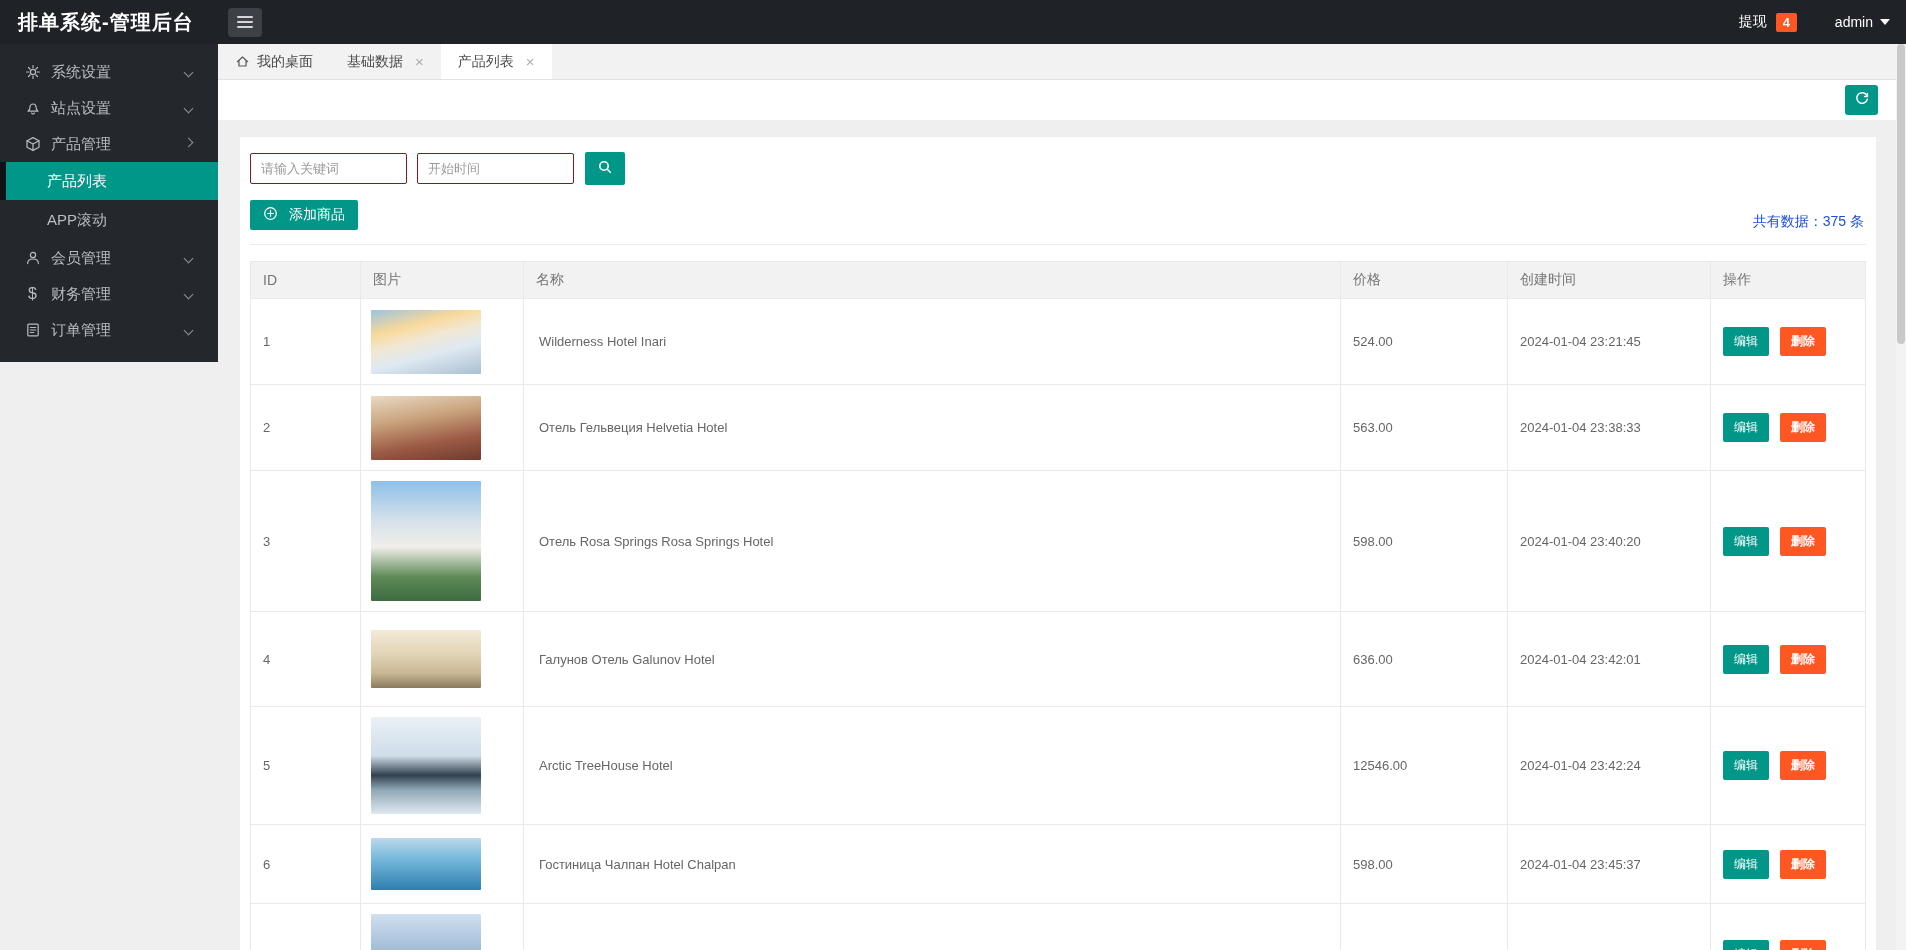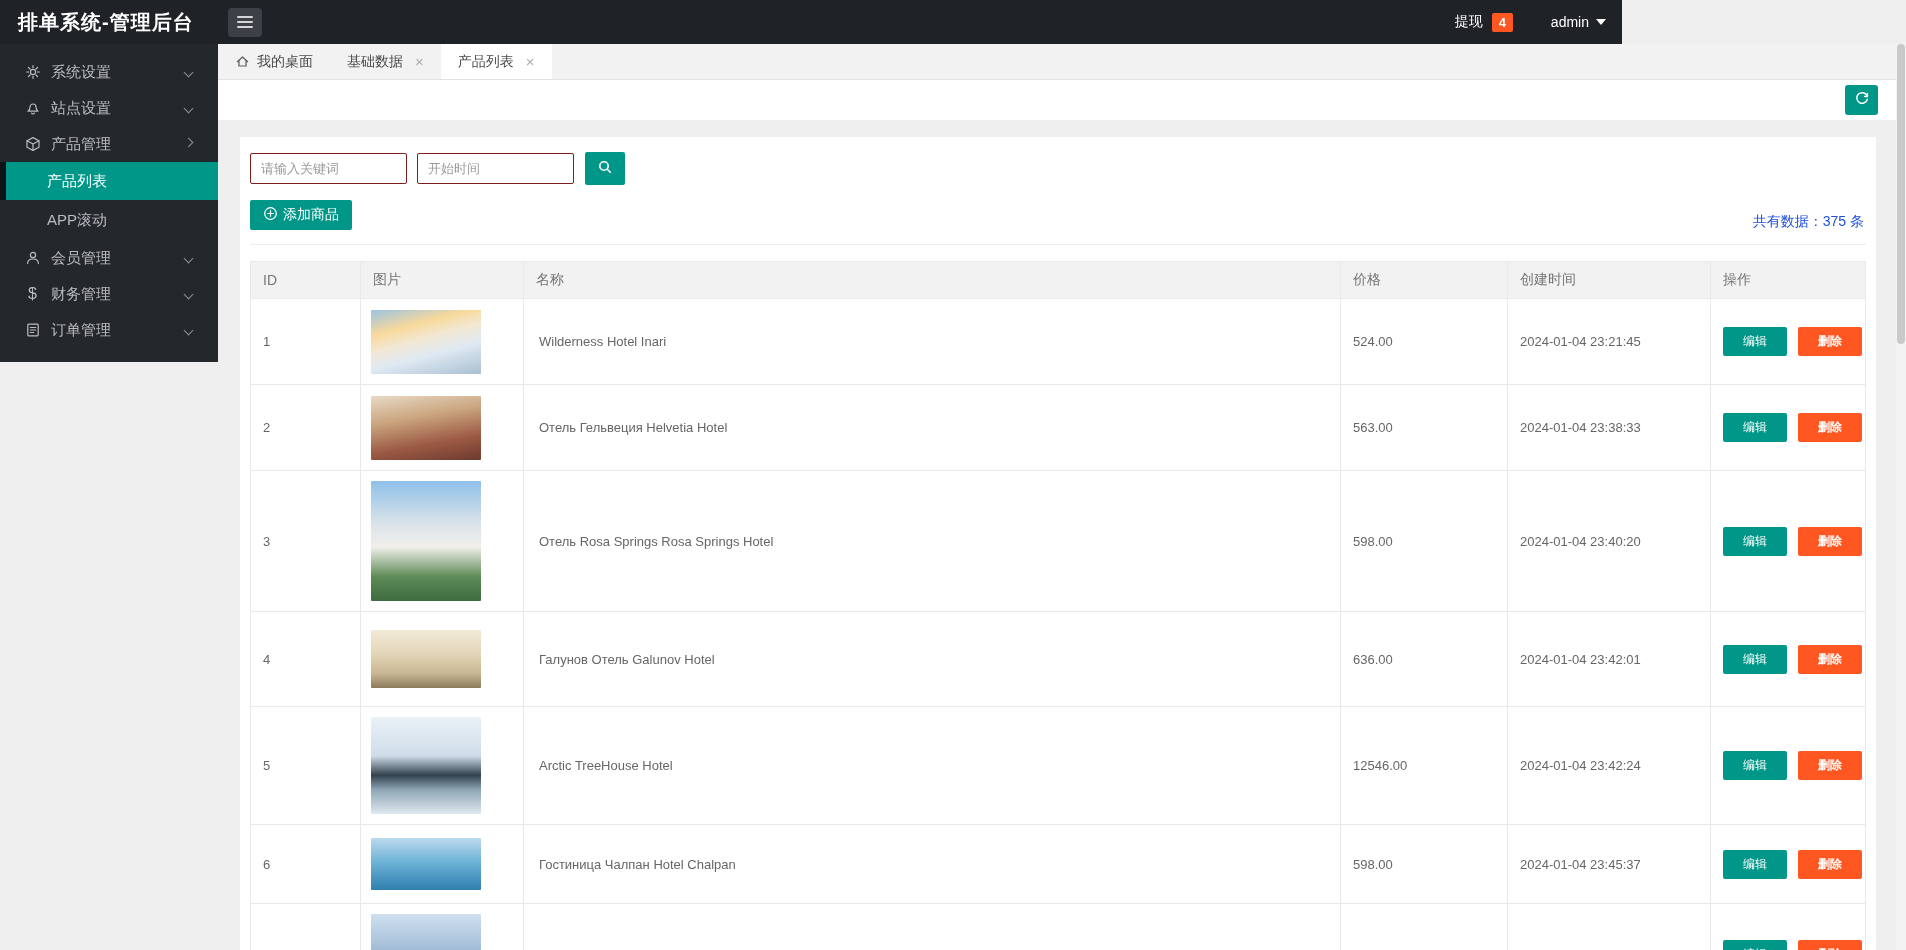--- a/index.html
+++ b/index.html
@@ -1,20 +1,20 @@
 <!DOCTYPE html>
 <html><head>
 <meta charset="utf-8">
 <style>
   * { box-sizing: border-box; margin: 0; padding: 0; }
   html,body { width:1906px; height:950px; overflow:hidden; }
   body { font-family:"Liberation Sans","DejaVu Sans",sans-serif; background:#efefef; position:relative; }
 
   
-  .header { position:absolute; top:0; left:0; width:1622px; height:44px; background:#1f2227; display:flex; align-items:center; z-index:20; }
+  .header { position:absolute; top:0; left:0; width:1906px; height:44px; background:#1f2227; display:flex; align-items:center; z-index:20; }
   .header-title { color:#ffffff; font-size:20px; font-weight:bold; padding-left:18px; letter-spacing:1px; white-space:nowrap; }
   .burger { width:34px; height:29px; background:#3d4046; border-radius:4px; margin-left:34px; display:flex; flex-direction:column; justify-content:center; align-items:center; gap:3px; cursor:pointer; }
   .burger i { display:block; width:16px; height:2px; background:#d4d5d7; border-radius:1px; }
   .header-right { margin-left:auto; display:flex; align-items:center; padding-right:16px; }
   .withdraw { color:#fff; font-size:14px; display:flex; align-items:center; cursor:pointer; }
   .badge { background:#ff5722; color:#fff; font-size:13px; font-weight:bold; border-radius:2px; padding:2px 7px; margin-left:9px; }
   .user { color:#fff; font-size:14px; display:flex; align-items:center; margin-left:38px; cursor:pointer; }
   .caret-down { width:0; height:0; border:5px solid transparent; border-top:6px solid #ffffff; margin-left:7px; margin-top:5px; }
 
   
@@ -46,36 +46,36 @@
   
   .card { margin:17px 30px 0 22px; background:#ffffff; padding:15px 10px 30px; min-height:800px; }
   .search-row { display:flex; align-items:center; }
   .search-row input { width:157px; height:31px; border:1px solid #7f1d1d; border-radius:2px; padding:0 10px; font-size:13px; color:#666; outline:none; font-family:inherit; }
   .search-row input::placeholder { color:#9a9a9a; }
   .search-row input + input { margin-left:10px; }
   .search-btn { width:40px; height:33px; background:#009688; border:none; border-radius:2px; margin-left:11px; display:flex; align-items:center; justify-content:center; cursor:pointer; }
   .search-btn svg { width:16px; height:16px; stroke:#fff; fill:none; stroke-width:1.6; stroke-linecap:round; }
 
   .add-row { margin-top:14px; display:flex; align-items:center; border-bottom:1px solid #ececec; padding-bottom:13px; }
-  .add-btn { background:#009688; color:#fff; border:none; height:30px; padding:0 13px; border-radius:2px; font-size:14px; display:flex; align-items:center; gap:5px; cursor:pointer; font-family:inherit; }
+  .add-btn { background:#009688; color:#fff; border:none; height:30px; padding:0 13px; border-radius:2px; font-size:14px; display:flex; align-items:center; gap:11px; cursor:pointer; font-family:inherit; }
   .add-btn svg { width:15px; height:15px; stroke:#fff; fill:none; stroke-width:1.3; stroke-linecap:round; }
   .total { margin-left:auto; font-size:14px; color:#1d4ed8; padding-right:2px;margin-top:14px; }
 
   
   table { width:100%; border-collapse:collapse; margin-top:16px; table-layout:fixed; }
   col.c-id { width:110px; } col.c-img { width:163px; } col.c-name { width:auto; }
   col.c-price { width:167px; } col.c-time { width:203px; } col.c-op { width:155px; }
   th { background:#f2f2f2; height:37px; font-weight:normal; color:#757575; font-size:14px; text-align:left; padding-left:12px; border:1px solid #e9e9e9; }
   td { border:1px solid #e9e9e9; font-size:13px; color:#666; padding-left:12px; vertical-align:middle; }
   td.name-cell { padding-left:15px; }
   td.img-cell { padding:10px 0 10px 10px; }
   .thumb-img { display:block; border-radius:1px; }
   tr.r1 { height:86px; } tr.r2 { height:86px; } tr.r3 { height:137px; }
   tr.r4 { height:95px; } tr.r5 { height:113px; } tr.r6 { height:79px; } tr.r7 { height:100px; }
-  .btn-edit, .btn-del { border:none; color:#fff; font-size:12px; padding:6px 20px; border-radius:2px; cursor:pointer; font-family:inherit; }
+  .btn-edit, .btn-del { border:none; color:#fff; font-size:12px; padding:6px 11px; border-radius:2px; cursor:pointer; font-family:inherit; }
   .btn-edit { background:#009688; margin-right:11px; }
   .btn-del { background:#ff5722;font-weight:bold; }
 
   
   .scrollbar { position:absolute; top:44px; right:0; width:10px; height:906px; background:#f3f3f3; z-index:30; }
   .scroll-thumb { position:absolute; top:0; left:1px; width:8px; height:300px; background:#c9c9c9; border-radius:4px; }
 </style>
 </head>
 <body>
 

